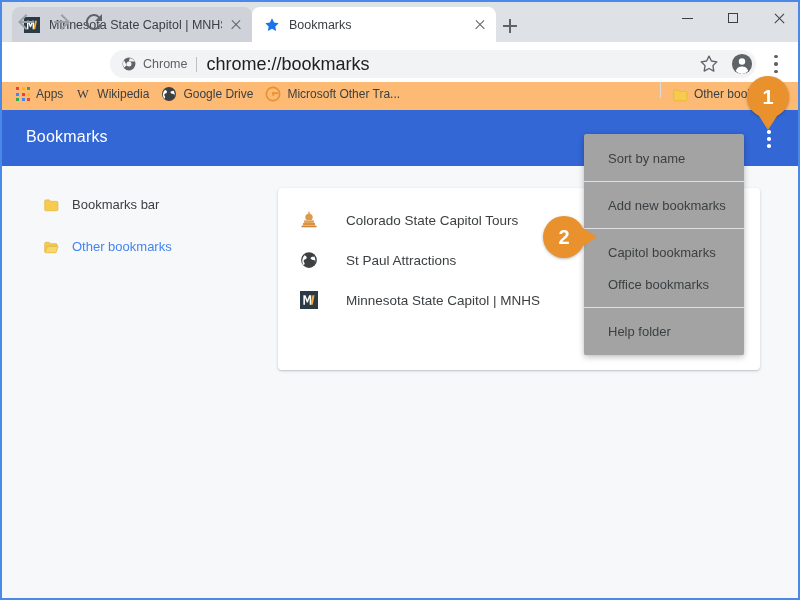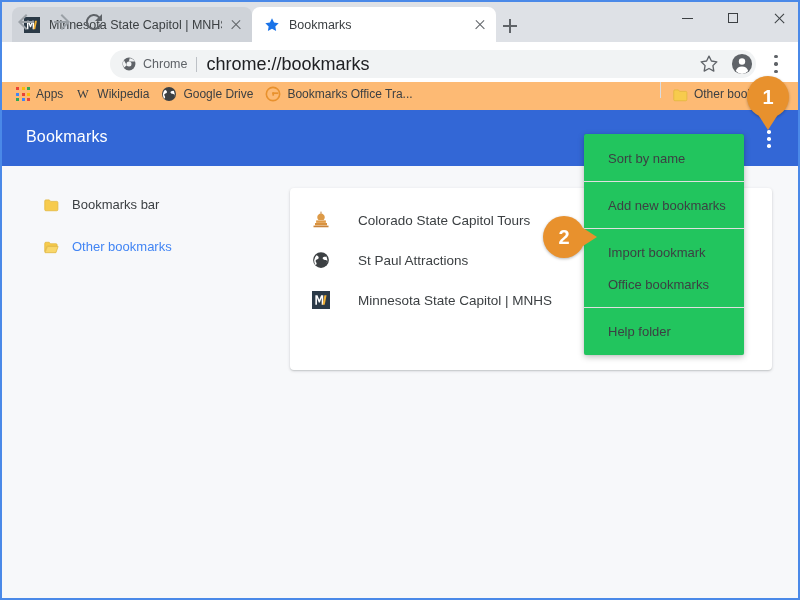--- a/index.html
+++ b/index.html
@@ -157,38 +157,38 @@
   #sidebar { position: absolute; left: 0; top: 56px; width: 268px; }
   .side-item {
     display: flex; align-items: center; height: 32px;
     padding-left: 42px;
   }
   .side-label { font-size: 13px; color: #3c4043; margin-left: 13px; }
   .side-item.selected .side-label { color: #4285f4; }
 
   
   #card {
-    position: absolute; left: 288px; top: 78px;
+    position: absolute; left: 276px; top: 78px;
     width: 482px; height: 182px;
     background: #ffffff;
     border-radius: 4px;
     box-shadow: 0 1px 3px rgba(60,64,67,.22), 0 1px 1px rgba(60,64,67,.10);
   }
   .bk-row {
     position: relative; display: flex; align-items: center; height: 40px;
     padding-left: 22px;
   }
   .bk-ico { width: 18px; height: 18px; flex: 0 0 18px; position: relative; }
   .bk-label { font-size: 13.5px; color: #3c4043; margin-left: 28px; white-space: nowrap; }
 
   
   #dropdown {
     position: absolute; left: 582px; top: 132px;
     width: 160px;
-    background: #22c55e;
+    background: #a3a3a3;
     border-radius: 2px;
     box-shadow: 0 2px 6px rgba(0,0,0,.25), 0 0 1px rgba(0,0,0,.18);
     padding: 8px 0;
     z-index: 40;
   }
   .menu-item {
     height: 32px; display: flex; align-items: center;
     padding-left: 24px;
     font-size: 13px; color: #3c4043; white-space: nowrap;
   }
@@ -352,21 +352,21 @@
     </div>
 
     <div class="bm-item">
       <span style="width:16px;height:16px;display:block;">
         <svg width="16" height="16" viewBox="0 0 24 24">
           <circle cx="12" cy="12" r="10" fill="none" stroke="#e8912d" stroke-width="2.4"></circle>
           <rect x="11" y="9.5" width="9" height="2.6" fill="#e8912d"></rect>
           <rect x="11" y="9.5" width="2.6" height="5" fill="#e8912d"></rect>
         </svg>
       </span>
-      <span class="bm-label">Bookmarks Office Tra...</span>
+      <span class="bm-label">Microsoft Other Tra...</span>
     </div>
 
     <span style="flex:1 1 auto;"></span>
     <span class="bm-sep"></span>
 
     <div class="bm-item" style="margin-right:6px;">
       <span class="folder-ico">
         <svg width="15" height="13" viewBox="0 0 20 17">
           <path d="M1 2.5A1.5 1.5 0 0 1 2.5 1h4.6l1.7 2H17A1.5 1.5 0 0 1 18.5 4.5V14A1.5 1.5 0 0 1 17 15.5H2.5A1.5 1.5 0 0 1 1 14z" fill="#f7cb4d" stroke="#e0b63c" stroke-width="1"></path>
         </svg>
@@ -445,21 +445,21 @@
         <span class="bk-label">Minnesota State Capitol | MNHS</span>
       </div>
     </div>
   </div>
 
   <div id="dropdown">
     <div class="menu-item">Sort by name</div>
     <div class="menu-sep"></div>
     <div class="menu-item">Add new bookmarks</div>
     <div class="menu-sep"></div>
-    <div class="menu-item">Import bookmark</div>
+    <div class="menu-item">Capitol bookmarks</div>
     <div class="menu-item">Office bookmarks</div>
     <div class="menu-sep"></div>
     <div class="menu-item">Help folder</div>
   </div>
 
   <div class="badge" id="badge1">
     <span class="tail"></span>
     <span>1</span>
   </div>
   <div class="badge" id="badge2">

